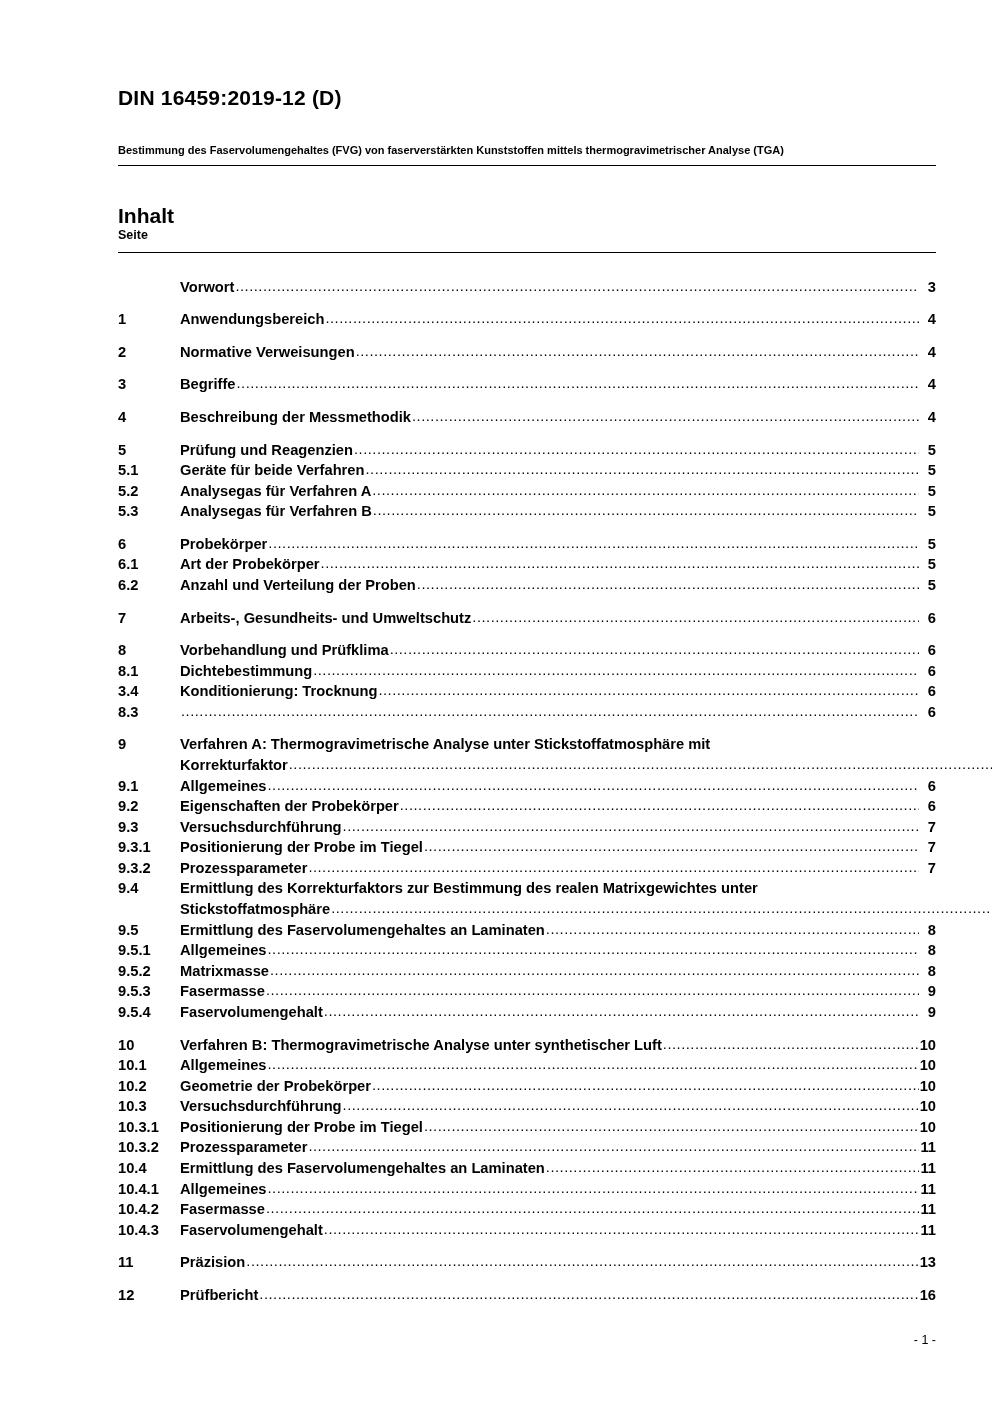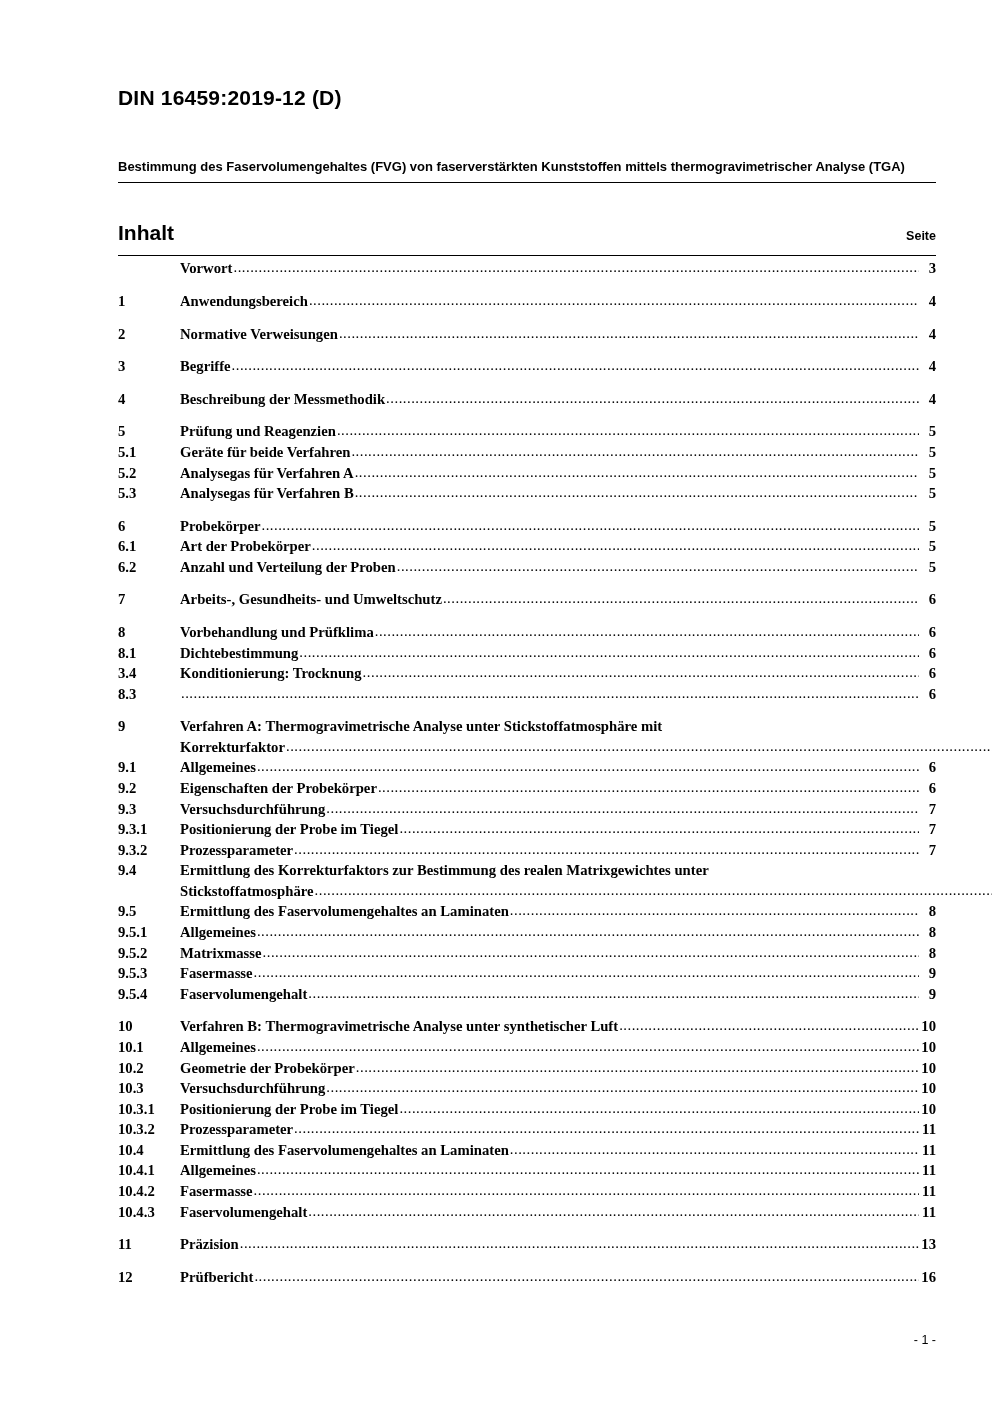--- a/index.html
+++ b/index.html
@@ -26,57 +26,58 @@
   }
   .doc-id {
     font-family: "Liberation Sans", sans-serif;
     font-size: 21px;
     font-weight: bold;
     letter-spacing: 0.2px;
     margin-top: 86px;
   }
   .doc-title {
     font-family: "Liberation Sans", sans-serif;
-    font-size: 13px;
+    font-size: 11px;
     font-weight: bold;
     line-height: 1.42;
-    margin-top: 48px;
+    margin-top: 33px;
     width: 800px;
   }
   .title-rule {
     border: 0;
     border-top: 1px solid #000;
     margin: 6px 0 0 0;
     width: 818px;
   }
   .toc-header {
     display: flex;
     align-items: baseline;
     justify-content: space-between;
     margin-top: 38px;
+    flex-direction: column;
   }
   .toc-title {
     font-family: "Liberation Sans", sans-serif;
     font-size: 21px;
     font-weight: bold;
   }
   .toc-seite {
     font-family: "Liberation Sans", sans-serif;
     font-size: 12.5px;
     font-weight: bold;
   }
   .toc-rule {
     border: 0;
     border-top: 1px solid #000;
     margin: 10px 0 0 0;
     width: 818px;
   }
   .toc {
-    margin-top: 2px;
-    font-family: Liberation Serif, serif;
+    margin-top: 24px;
+    font-family: Liberation Sans, sans-serif;
     font-size: 14.7px;
     font-weight: bold;
   }
   .toc-row {
     display: flex;
     align-items: baseline;
     line-height: 1.40;
     white-space: nowrap;
   }
   .toc-row.gap {

